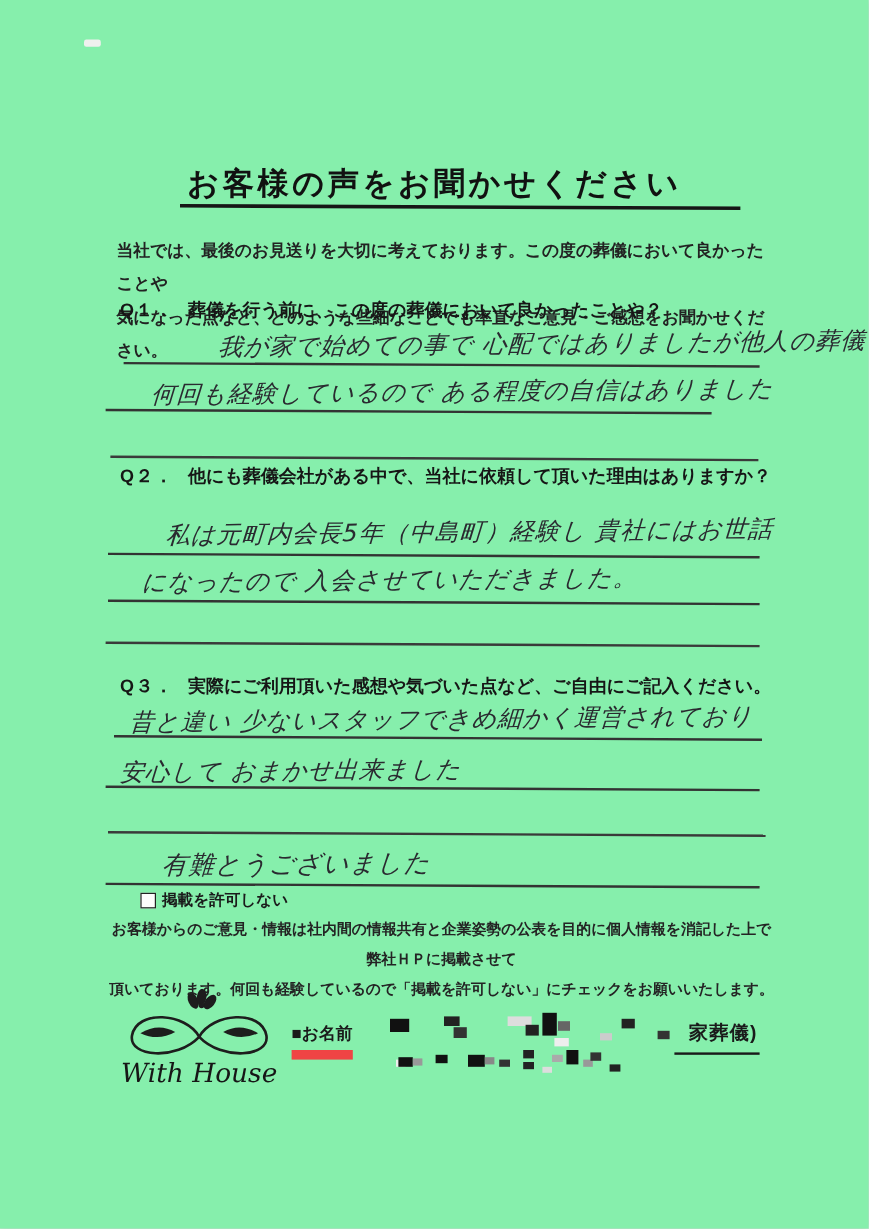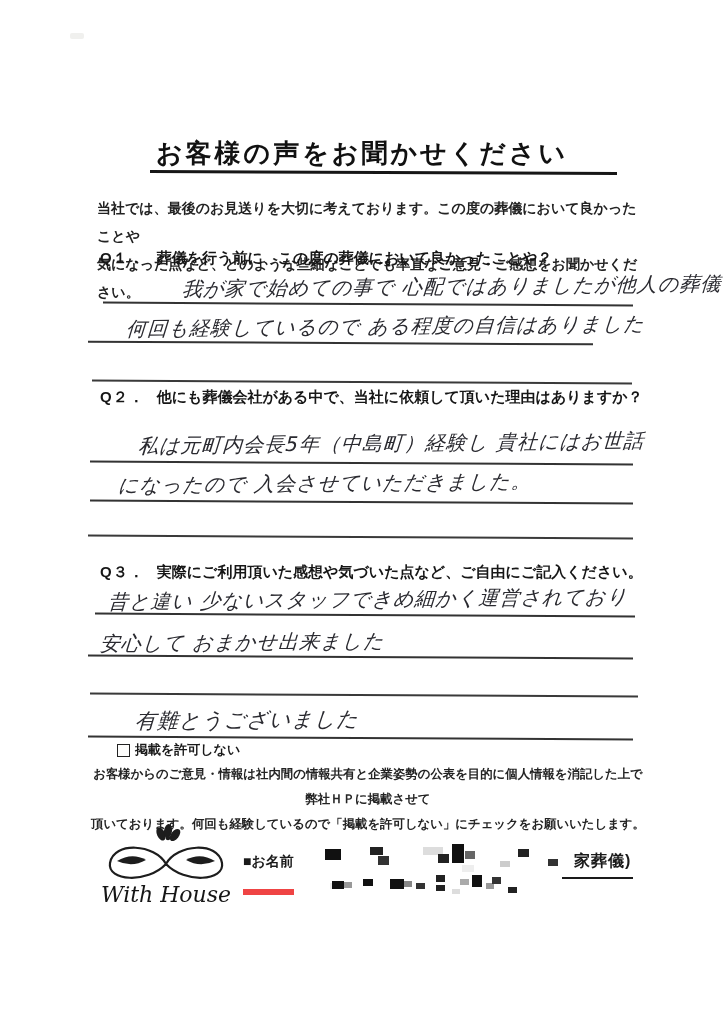--- a/index.html
+++ b/index.html
@@ -1,18 +1,18 @@
 <!DOCTYPE html>
 <html><head>
 <meta charset="utf-8">
 <style>
   html,body{margin:0;padding:0;background:#e9e9e9;}
   .page{
     position:relative;width:724px;height:1024px;margin:0 auto;
-    background:#ffffff;overflow:hidden;
+    background:#86efac;overflow:hidden;
     font-family:"Liberation Sans",sans-serif;color:#1a1a1a;
     box-shadow:0 0 6px rgba(0,0,0,.25);
   }
   .artifact{position:absolute;background:#f0f0ee;border-radius:2px;}
   
   .title{
     position:absolute;top:136px;left:0;width:100%;text-align:center;
     font-family:"Liberation Serif","DejaVu Serif",serif;
     font-weight:700;font-size:26px;letter-spacing:3px;color:#111;
   }
@@ -32,21 +32,21 @@
     transform:rotate(-.6deg) skewX(-4deg);
   }
   
   .consent{position:absolute;top:741px;left:90px;font-size:13px;font-weight:700;display:flex;align-items:center;padding-left:27px;}
   .cbox{display:inline-block;width:11px;height:11px;border:1.6px solid #222;margin-right:5px;background:#fdfdfc;}
   .footnote{position:absolute;top:762px;left:88px;width:560px;font-size:12.4px;font-weight:700;line-height:25px;color:#242424;text-align:center;}
   
   .logo{position:absolute;top:824px;left:84px;}
   .namelabel{
     position:absolute;top:853px;left:243px;font-size:14px;font-weight:700;
-    border-bottom:6px solid #ef4444;padding-bottom:18px;
+    border-bottom:8px solid #ef4444;padding-bottom:4px;
   }
   .mosaic{position:absolute;top:835px;left:322px;}
   .suffix{
     position:absolute;top:851px;left:562px;font-size:16px;font-weight:700;
     border-bottom:2px solid #1a1a1a;padding:0 2px 5px 12px;letter-spacing:1px;
   }
 </style>
 </head>
 <body>
 

